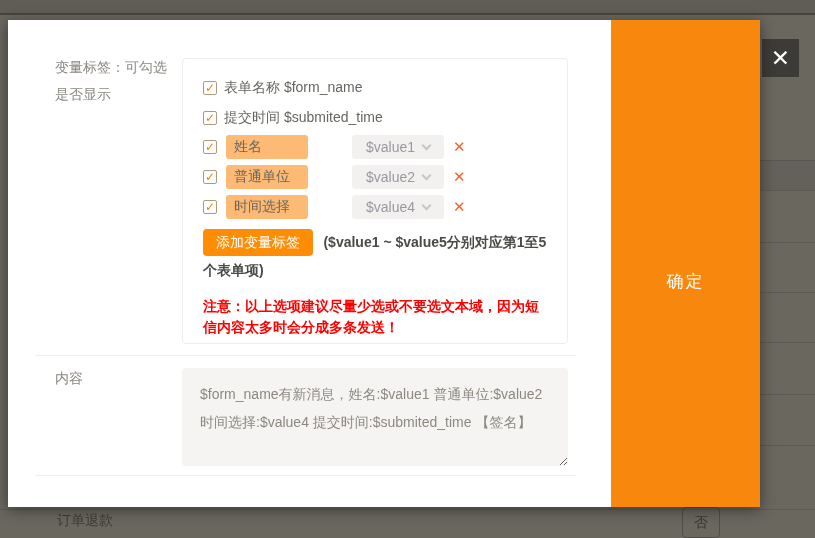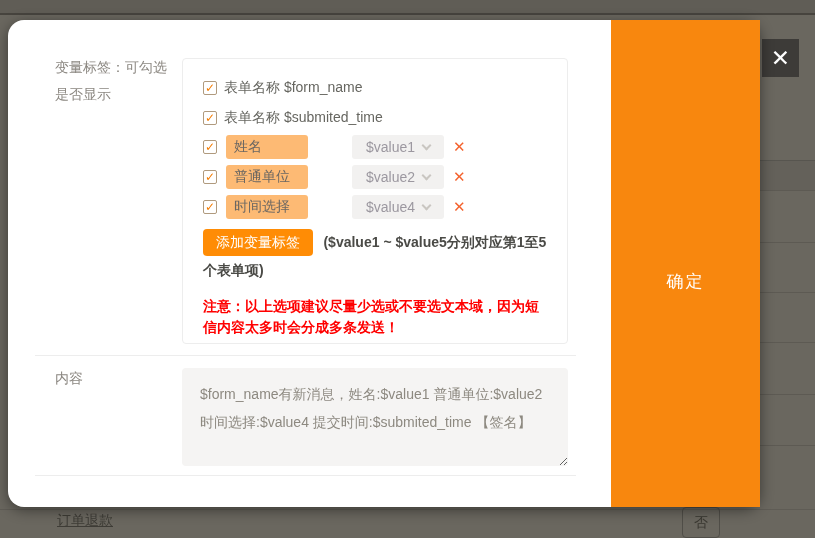--- a/index.html
+++ b/index.html
@@ -5,28 +5,28 @@
   * { margin:0; padding:0; box-sizing:border-box; }
   html,body { width:815px; height:538px; }
   body { font-family:"Liberation Sans","DejaVu Sans",sans-serif; }
   .screen { position:relative; width:815px; height:538px; overflow:hidden; background:#6a675f; }
 
   
   .bd-topstrip { position:absolute; left:0; top:0; width:815px; height:13px; background:#605d56; }
   .bd-topline  { position:absolute; left:0; top:13px; width:815px; height:2px; background:#47443e; }
   .bd-line { position:absolute; height:1px; background:rgba(0,0,0,0.12); }
   .bd-band { position:absolute; background:rgba(0,0,0,0.05); }
-  .bg-row-label { position:absolute; left:57px; top:512px; font-size:14px; color:#3e3c36;text-decoration:underline; }
+  .bg-row-label { position:absolute; left:57px; top:512px; font-size:14px; color:#3e3c36; }
   .bg-no-btn { position:absolute; left:682px; top:507px; width:38px; height:31px;
                border:1px solid #504e48; border-radius:4px; background:transparent;
                color:#393730; font-size:14px; text-align:center; line-height:29px; }
 
   
   .modal { position:absolute; left:8px; top:20px; width:752px; height:487px; background:#ffffff;
-           box-shadow:0 3px 14px rgba(0,0,0,0.45);border-radius:16px; }
+           box-shadow:0 3px 14px rgba(0,0,0,0.45); }
 
   .var-label { position:absolute; left:47px; top:34px; width:118px; font-size:14px;
                line-height:27px; color:#8b8781; }
 
   .options-box { position:absolute; left:174px; top:38px; width:386px; height:286px;
                  border:1px solid #ededed; border-radius:4px; padding:18px 20px; overflow:hidden; }
 
   .opt-row { display:flex; align-items:center; }
   .opt-row.simple { height:22px; margin-bottom:8px; }
   .opt-row.simple + .opt-row.simple { margin-bottom:6px; }
@@ -101,21 +101,21 @@
 
     <div class="options-box">
 
       <div class="opt-row simple">
         <span class="cbx">✓</span>
         <span class="opt-text">表单名称 $form_name</span>
       </div>
 
       <div class="opt-row simple">
         <span class="cbx">✓</span>
-        <span class="opt-text">表单名称 $submited_time</span>
+        <span class="opt-text">提交时间 $submited_time</span>
       </div>
 
       <div class="opt-row fieldrow">
         <span class="cbx">✓</span>
         <input class="field-input" value="姓名" style="">
         <div class="fake-select">
           <span class="sel-text">$value1</span>
           <span class="chev"></span>
         </div>
         <span class="remove-x">✕</span>

